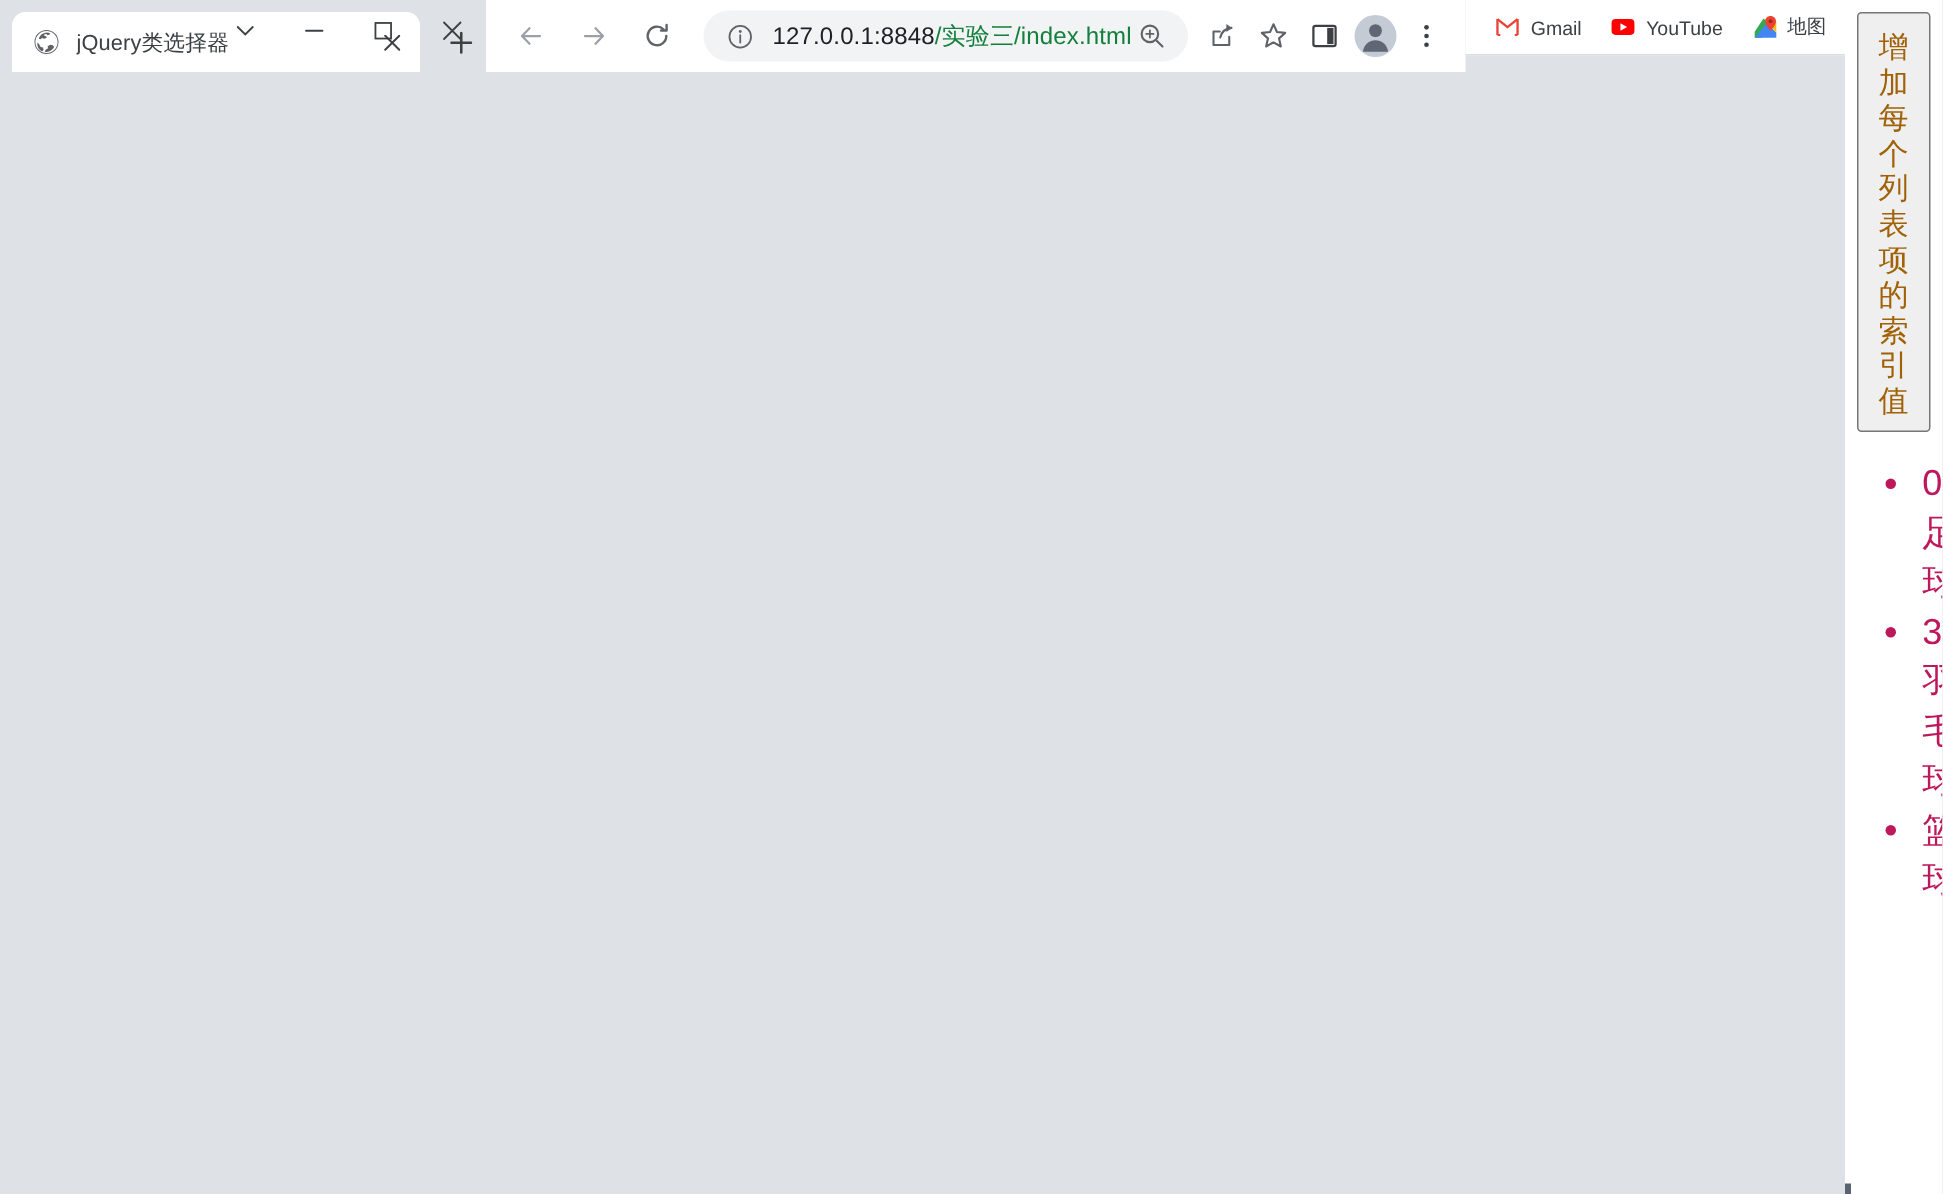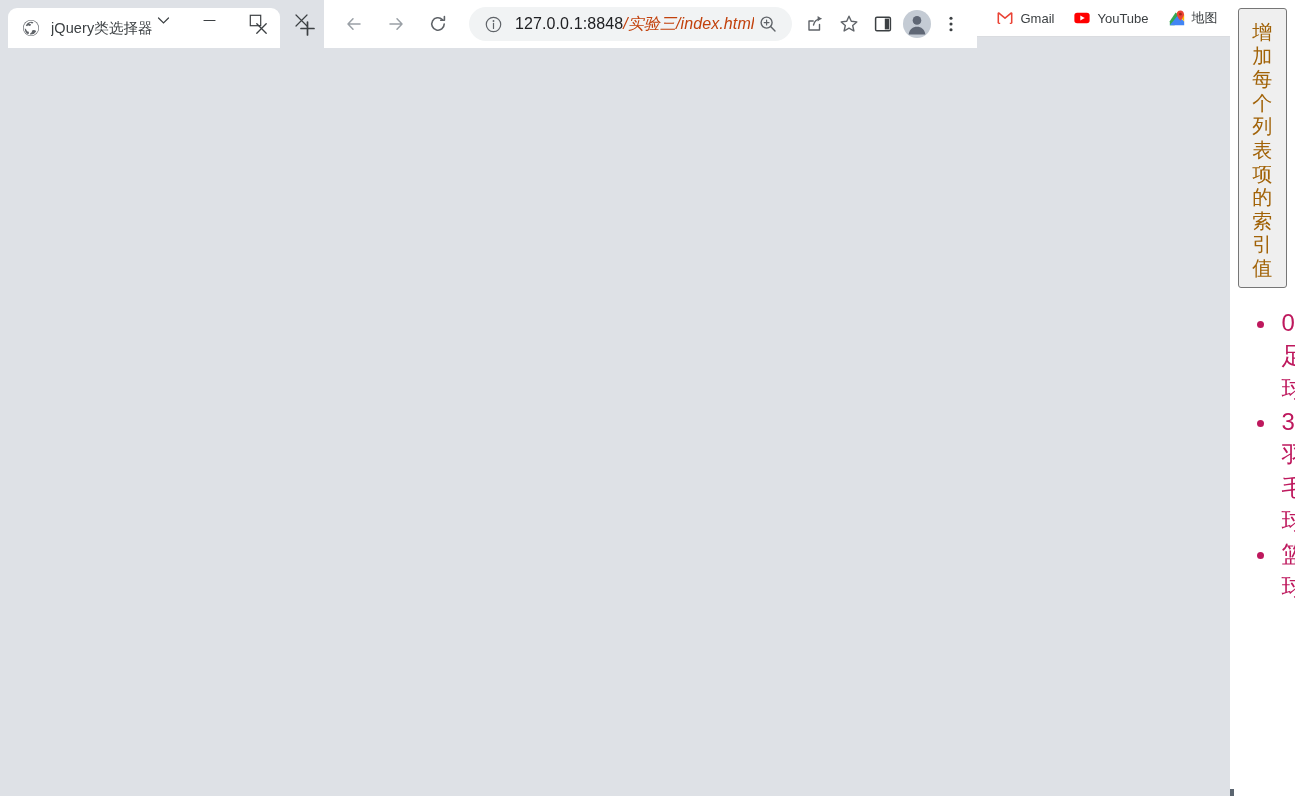--- a/index.html
+++ b/index.html
@@ -148,21 +148,21 @@
   }
   .omnibox-url {
     flex: 1 1 auto;
     font-size: 16px;
     color: #202124;
     white-space: nowrap;
     overflow: hidden;
     margin-left: 8px;
     letter-spacing: 0.1px;
   }
-  .omnibox-url .path { color: #c2410c; font-style: italic; }
+  .omnibox-url .path { color: #15803d; }
   .omnibox-zoom {
     width: 28px;
     height: 28px;
     flex: 0 0 28px;
     display: flex;
     align-items: center;
     justify-content: center;
     cursor: pointer;
     margin-right: 2px;
   }

